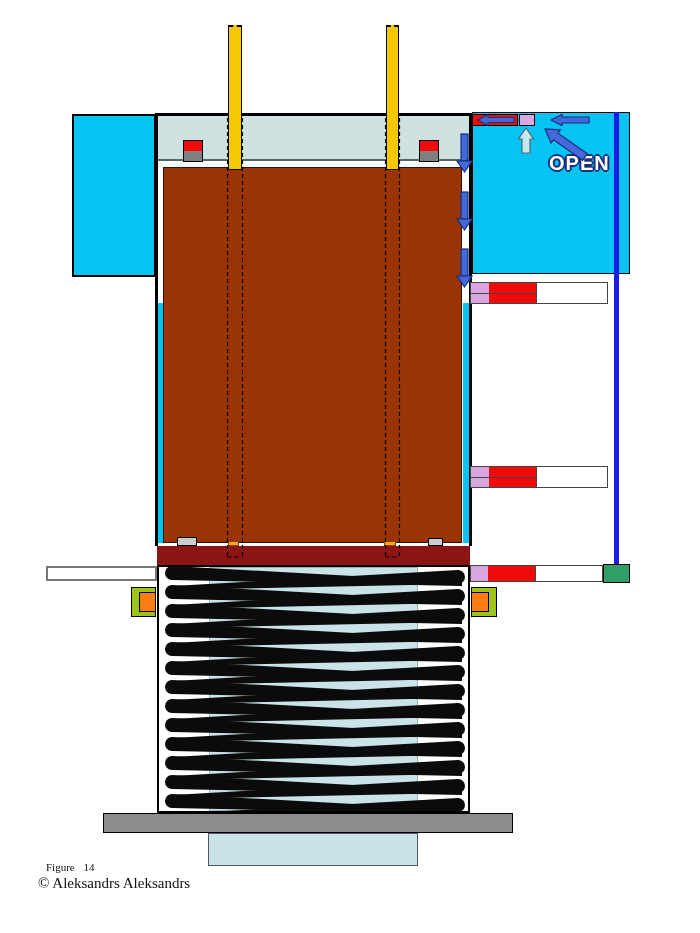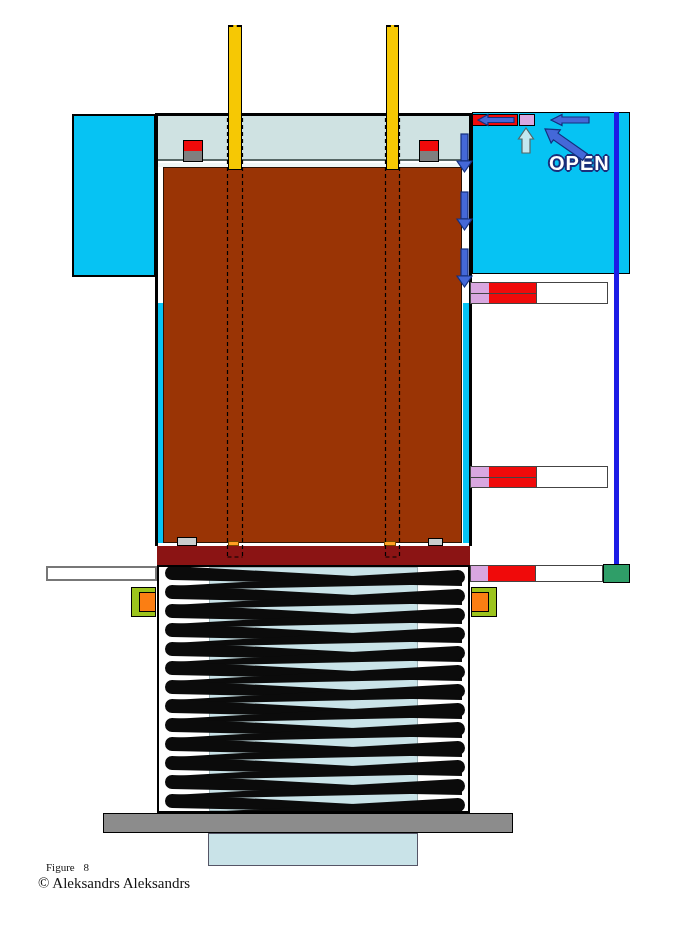--- a/index.html
+++ b/index.html
@@ -116,21 +116,21 @@
   <div class="abs inner-band" data-name="spring-inner-shaft" style="left:209px;top:567px;width:209px;height:244px;"></div>
 
   <div class="abs base-bar" data-name="base-plate" style="left:103px;top:813px;width:410px;height:20px;"></div>
   <div class="abs foot" data-name="base-foot" style="left:208px;top:833px;width:210px;height:33px;"></div>
 
   <div class="abs gray-tab" data-name="piston-bottom-tab-left" style="left:177px;top:537px;width:20px;height:9px;"></div>
   <div class="abs gray-tab" data-name="piston-bottom-tab-right" style="left:428px;top:538px;width:15px;height:8px;"></div>
   <div class="abs orange-tab" data-name="piston-bottom-seal-left" style="left:228px;top:541px;width:11px;height:5px;"></div>
   <div class="abs orange-tab" data-name="piston-bottom-seal-right" style="left:384px;top:541px;width:12px;height:5px;"></div>
 
-  <div class="abs caption" data-name="figure-label" style="left:46px;top:861px;font-size:11px;word-spacing:6px;">Figure 8</div>
+  <div class="abs caption" data-name="figure-label" style="left:46px;top:861px;font-size:11px;word-spacing:6px;">Figure 14</div>
   <div class="abs caption" data-name="copyright-label" style="left:38px;top:875px;font-size:15px;">© Aleksandrs Aleksandrs</div>
 
   <svg id="overlay" width="700" height="933" viewBox="0 0 700 933" data-name="diagram-overlay">
     <defs>
       <clipPath id="springClip">
           <rect x="159" y="567" width="309" height="244"></rect>
         </clipPath>
     </defs>
 
     <g data-name="valve-stem-guide-lines">

